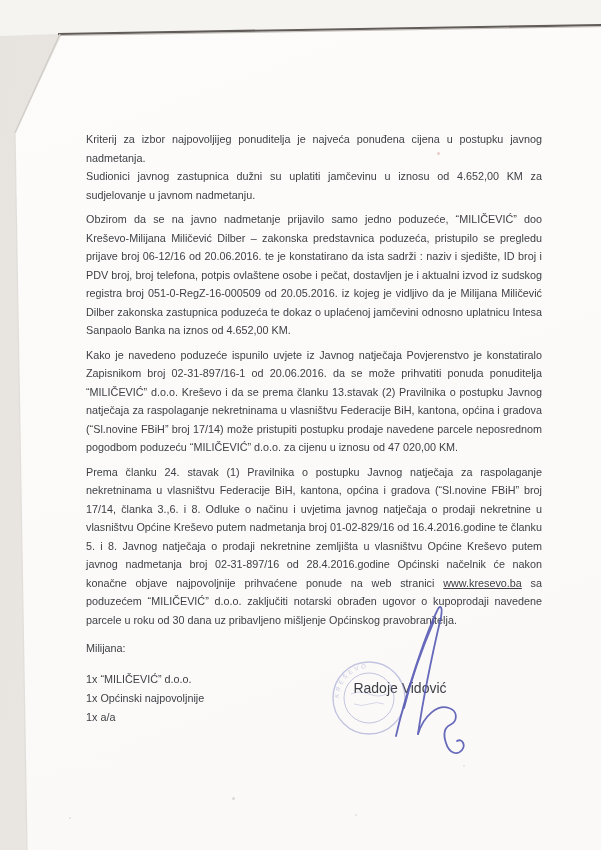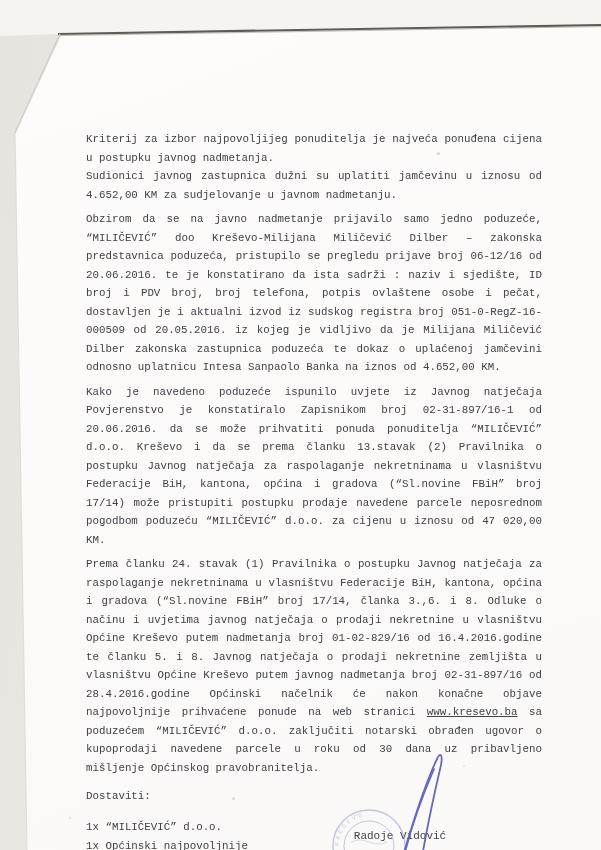--- a/index.html
+++ b/index.html
@@ -1,19 +1,19 @@
 <!DOCTYPE html>
 <html><head>
 <meta charset="utf-8">
 <style>
   html,body{margin:0;padding:0;background:#d8d5d0;}
   .scan{
     position:relative;width:601px;height:850px;overflow:hidden;
     background:linear-gradient(100deg,#e7e4e0 0%,#ebe8e4 45%,#efedea 100%);
-    font-family:Liberation Mono, monospace;
+    font-family:Liberation Sans, sans-serif;
   }
   
   .lid{
     position:absolute;top:0;left:0;width:601px;height:36px;
     background:#f5f4f1;
     clip-path:polygon(0 0,601px 0,601px 24px,58px 34px,0 36px);
   }
   
   .paper{
     position:absolute;top:0;left:0;width:601px;height:850px;
@@ -29,21 +29,21 @@
   .content p.tight{margin:0;}
   .weblink{color:#3f4147;text-decoration:underline;}
   .dist-label{margin-top:10px !important;}
   .bottom-row{display:flex;justify-content:space-between;margin-top:14px;}
   .dist-list{list-style:none;margin:0;padding:0;text-align:left;}
   .dist-list li{margin:0 8px 5px 0;line-height:14px;}
   .sign-block{
     position:relative;width:176px;margin-right:54px;text-align:center;
   }
   .sign-title{font-size:11px;letter-spacing:.2px;color:#3d3f46;}
-  .sign-name{font-size:11px;margin-top:7px;color:#3d3f46;}
+  .sign-name{font-size:14px;margin-top:7px;color:#3d3f46;}
   .sig-overlay{position:absolute;left:-6px;top:-82px;pointer-events:none;}
   .speck{position:absolute;border-radius:50%;opacity:.55;}
 </style>
 </head>
 <body>
 
 <div class="scan">
 
   <div class="lid"></div>
 
@@ -67,21 +67,21 @@
     <p class="tight">Kriterij za izbor najpovoljijeg ponuditelja je najveća ponuđena cijena u postupku javnog nadmetanja.</p>
     <p>Sudionici javnog zastupnica dužni su uplatiti jamčevinu u iznosu od 4.652,00 KM za sudjelovanje u javnom nadmetanju.</p>
 
     <p>Obzirom da se na javno nadmetanje prijavilo samo jedno poduzeće, “MILIČEVIĆ” doo Kreševo-Milijana Miličević Dilber – zakonska predstavnica poduzeća, pristupilo se pregledu prijave broj 06-12/16 od 20.06.2016. te je konstatirano da ista sadrži : naziv i sjedište, ID broj i PDV broj, broj telefona, potpis ovlaštene osobe i pečat, dostavljen je i aktualni izvod iz sudskog registra broj 051-0-RegZ-16-000509 od 20.05.2016. iz kojeg je vidljivo da je Milijana Miličević Dilber zakonska zastupnica poduzeća te dokaz o uplaćenoj jamčevini odnosno uplatnicu Intesa Sanpaolo Banka na iznos od 4.652,00 KM.</p>
 
     <p>Kako je navedeno poduzeće ispunilo uvjete iz Javnog natječaja Povjerenstvo je konstatiralo Zapisnikom broj 02-31-897/16-1 od 20.06.2016. da se može prihvatiti ponuda ponuditelja “MILIČEVIĆ” d.o.o. Kreševo i da se prema članku 13.stavak (2) Pravilnika o postupku Javnog natječaja za raspolaganje nekretninama u vlasništvu Federacije BiH, kantona, općina i gradova (“Sl.novine FBiH” broj 17/14) može pristupiti postupku prodaje navedene parcele neposrednom pogodbom poduzeću “MILIČEVIĆ” d.o.o. za cijenu u iznosu od 47 020,00 KM.</p>
 
     <p><span>Prema članku 24. stavak (1) Pravilnika o postupku Javnog natječaja za raspolaganje nekretninama u vlasništvu Federacije BiH, kantona, općina i gradova (“Sl.novine FBiH” broj 17/14, članka 3.,6. i 8. Odluke o načinu i uvjetima javnog natječaja o prodaji nekretnine u vlasništvu Općine Kreševo putem nadmetanja broj 01-02-829/16 od 16.4.2016.godine te članku 5. i 8. Javnog natječaja o prodaji nekretnine zemljišta u vlasništvu Općine Kreševo putem javnog nadmetanja broj 02-31-897/16 od 28.4.2016.godine Općinski načelnik će nakon konačne objave najpovoljnije prihvaćene ponude na web stranici </span><span class="weblink">www.kresevo.ba</span><span> sa poduzećem “MILIČEVIĆ” d.o.o. zaključiti notarski obrađen ugovor o kupoprodaji navedene parcele u roku od 30 dana uz pribavljeno mišljenje Općinskog pravobranitelja.</span></p>
 
 
-    <p class="dist-label">Dostaviti:</p>
+    <p class="dist-label">Milijana:</p>
 
     <div class="bottom-row">
 
       <ul class="dist-list">
         <li>1x  “MILIČEVIĆ” d.o.o.</li>
         <li>1x Općinski najpovoljnije</li>
         <li>1x a/a</li>
       </ul>
 
       <div class="sign-block">

